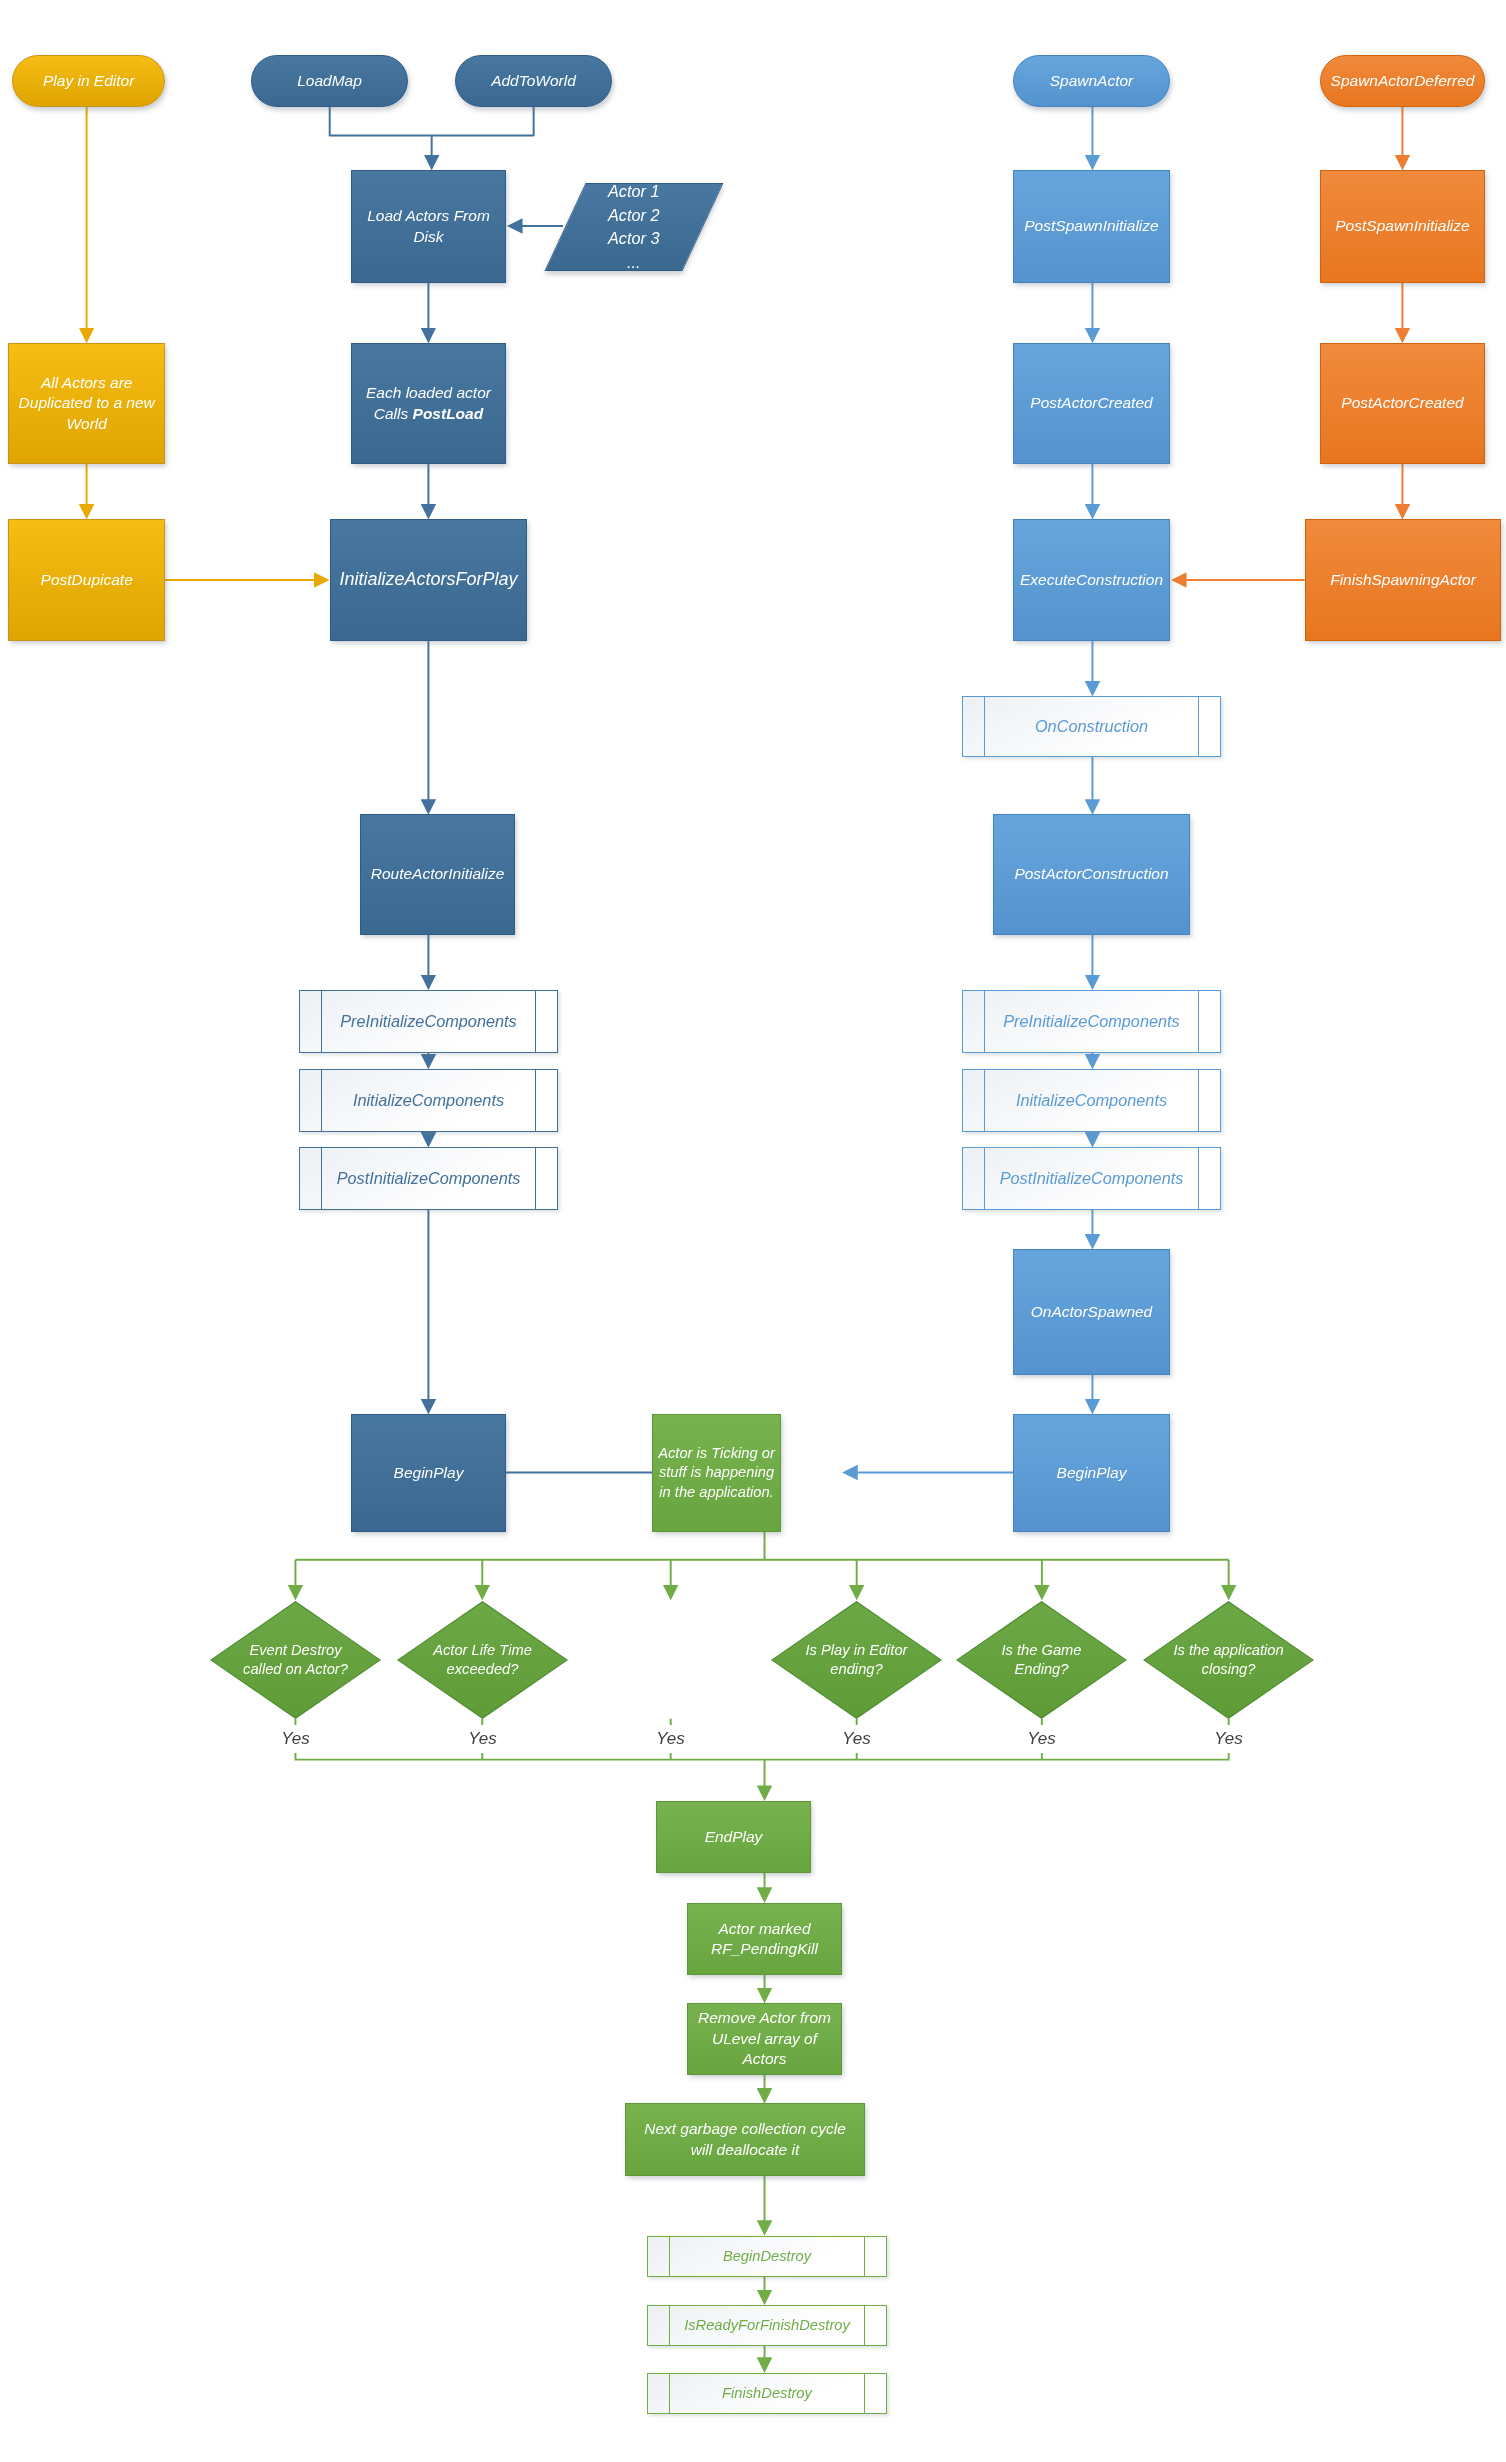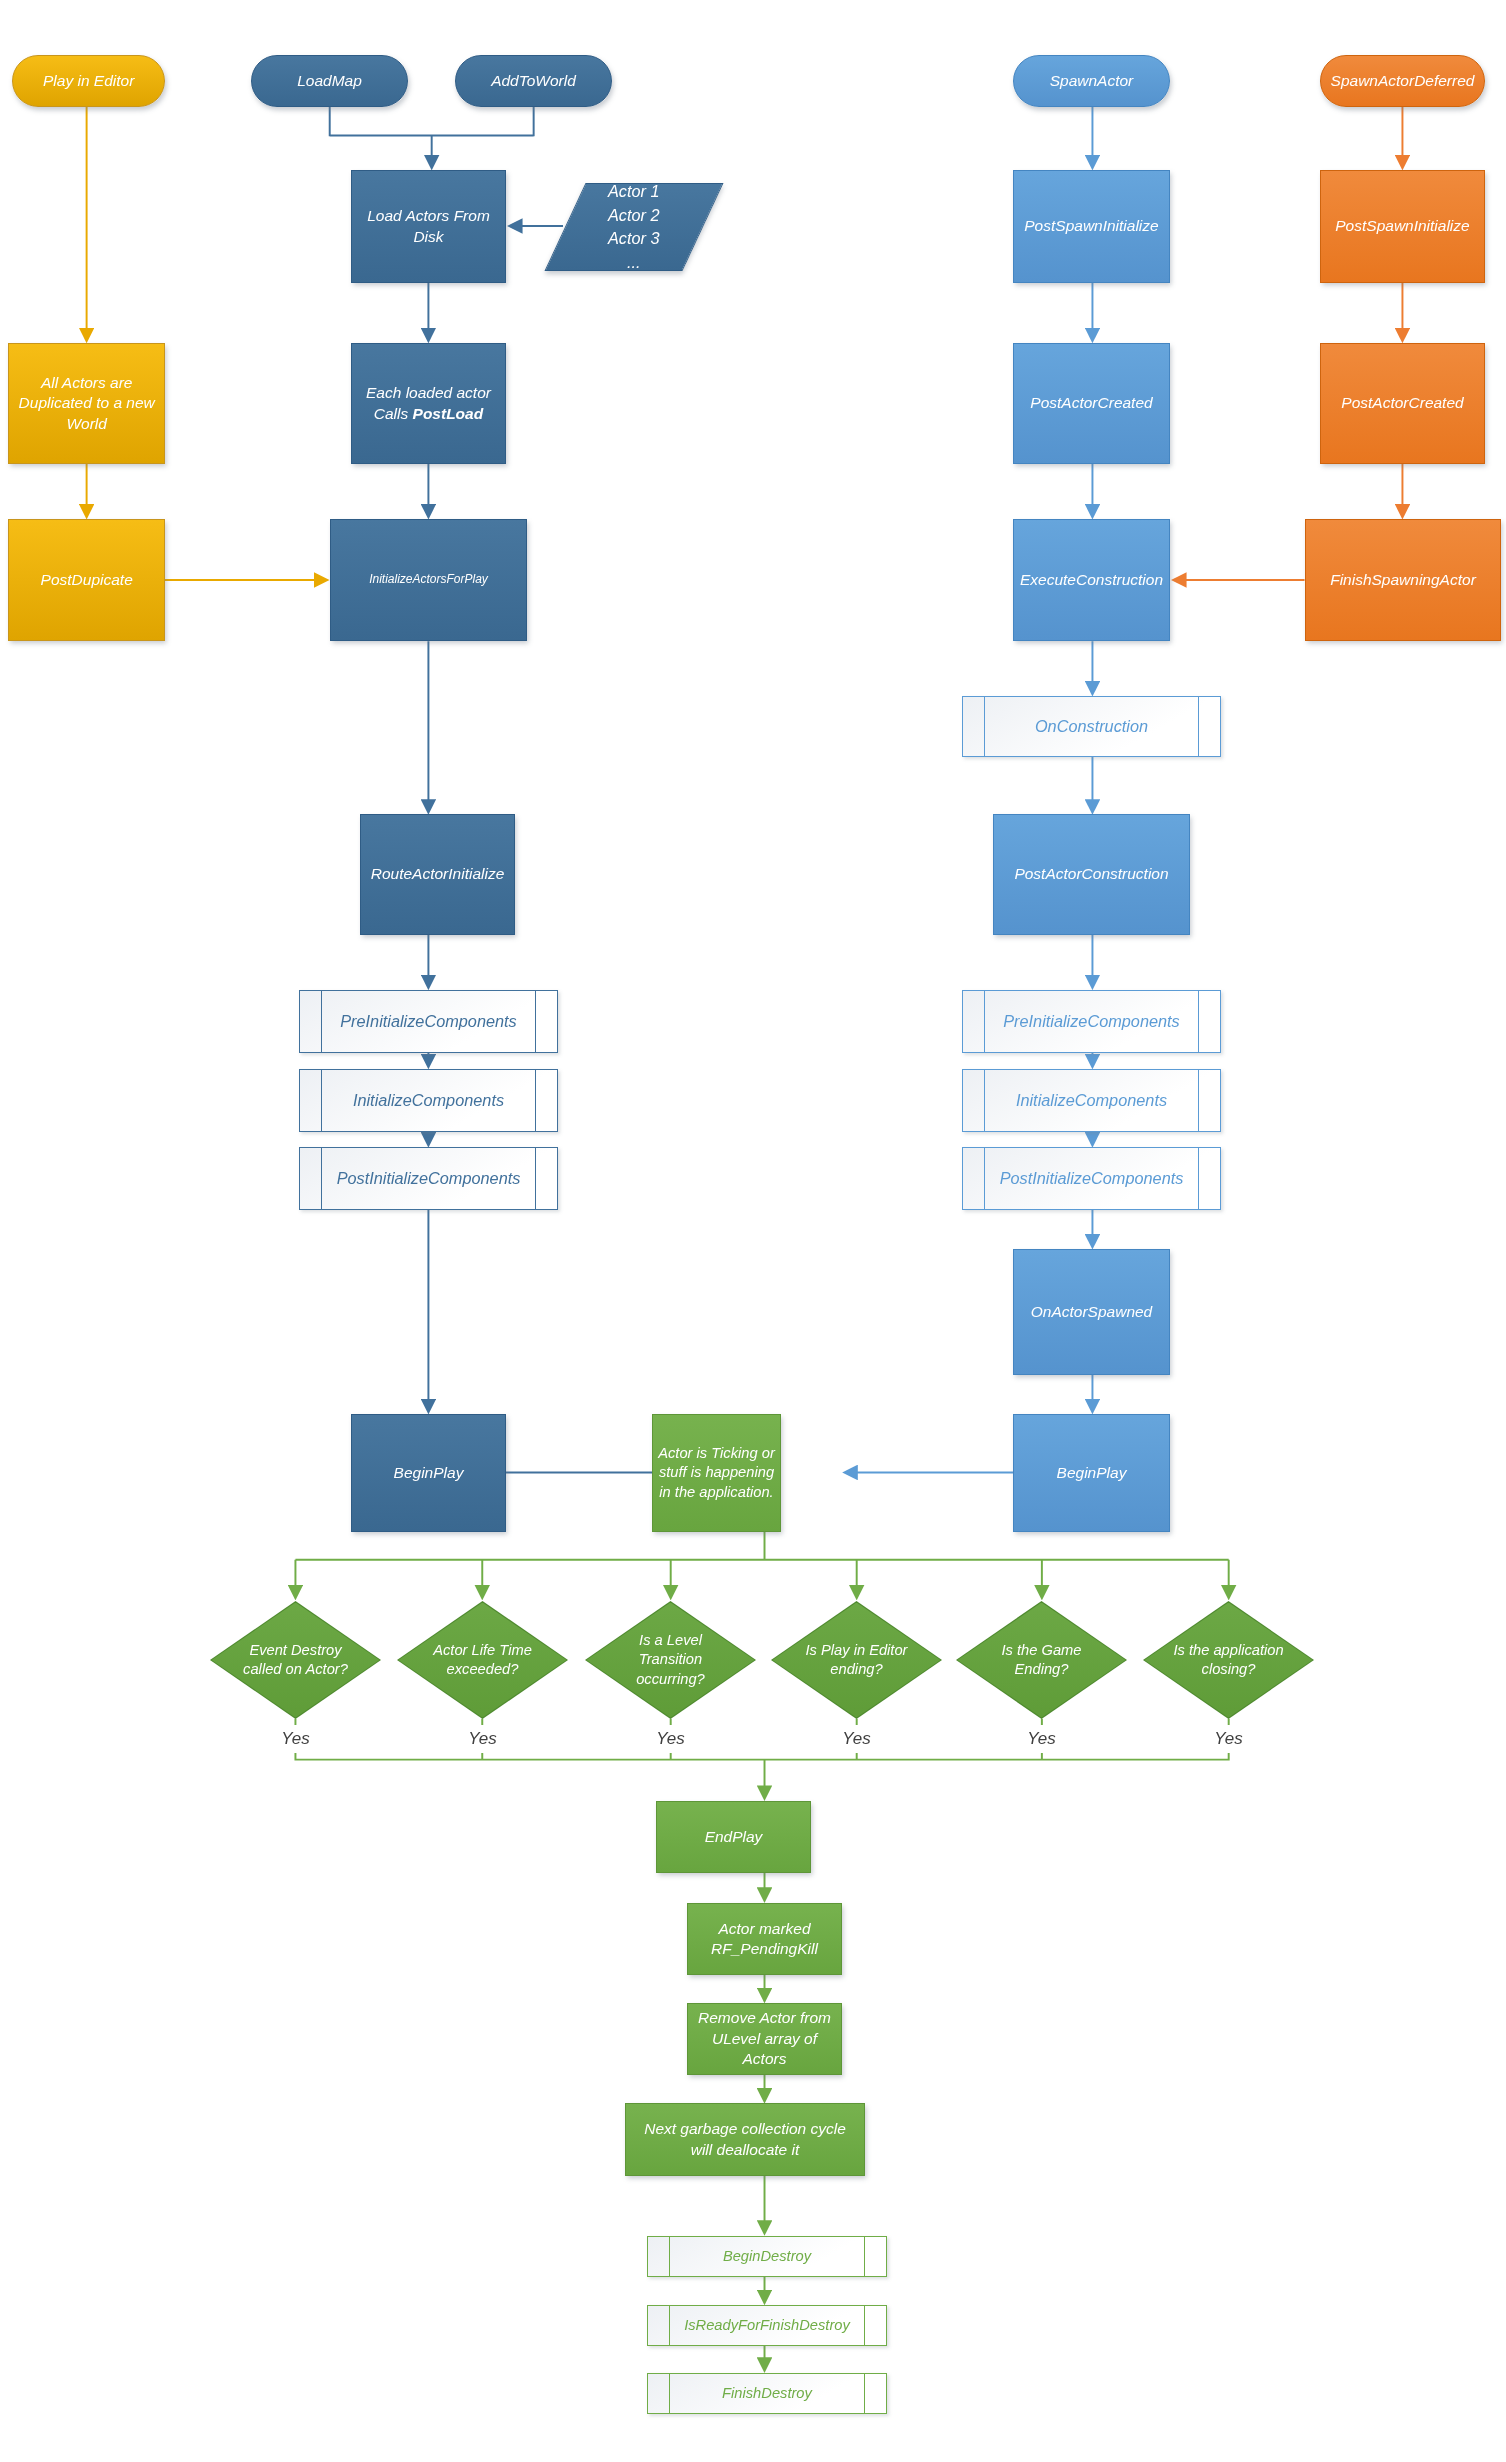--- a/index.html
+++ b/index.html
@@ -24,21 +24,21 @@
     background:linear-gradient(150deg,#edf0f4 0%,#ffffff 70%);
     border:1.6px solid;box-shadow:1.6px 2.4px 3.3px rgba(120,130,140,.25);
     font-size:16.3px;
   }
   .sub::before,.sub::after{content:"";position:absolute;top:0;bottom:0;width:0;border-left:1.6px solid;}
   .sub::before{left:21px;}
   .sub::after{right:21px;}
   .sub-db{color:#41719c;border-color:#41719c;}
   .sub-lb{color:#5b9bd5;border-color:#5b9bd5;}
   .sub-gr{color:#70ad47;border-color:#70ad47;font-size:14.7px;}
-  .fs18{font-size:12px;}
+  .fs18{font-size:18px;}
   .para{transform:skewX(-25deg);}
   .para .unskew{transform:skewX(25deg);line-height:1.45;font-size:16.3px;}
   .dia{
     position:absolute;z-index:1;clip-path:polygon(50% 0,100% 50%,50% 100%,0 50%);
     background:#4f8a2f;filter:drop-shadow(1.6px 2.4px 2.4px rgba(110,120,135,.4));
   }
   .dia .dia-in{
     position:absolute;left:1.6px;top:1.6px;right:1.6px;bottom:1.6px;
     clip-path:polygon(50% 0,100% 50%,50% 100%,0 50%);
     background:linear-gradient(180deg,#6ca845 0%,#5f9c38 100%);
@@ -245,23 +245,20 @@
   <div class="node gr ticking" style="left:652px;top:1414px;width:129px;height:118px">
       <span>Actor is Ticking or stuff is happening in the application.</span>
     </div>
 
   <div class="dia" style="left:210px;top:1601px;width:171px;height:118px">
       <div class="dia-in">Event Destroy called on Actor?</div>
     </div>
   <div class="dia" style="left:397px;top:1601px;width:171px;height:118px">
       <div class="dia-in">Actor Life Time exceeded?</div>
     </div>
-  <div class="dia" style="left:585px;top:1601px;width:171px;height:118px">
-      <div class="dia-in">Is a Level Transition occurring?</div>
-    </div>
   <div class="dia" style="left:771px;top:1601px;width:171px;height:118px">
       <div class="dia-in">Is Play in Editor ending?</div>
     </div>
   <div class="dia" style="left:956px;top:1601px;width:171px;height:118px">
       <div class="dia-in">Is the Game Ending?</div>
     </div>
   <div class="dia" style="left:1143px;top:1601px;width:171px;height:118px">
       <div class="dia-in">Is the application closing?</div>
     </div>
 

